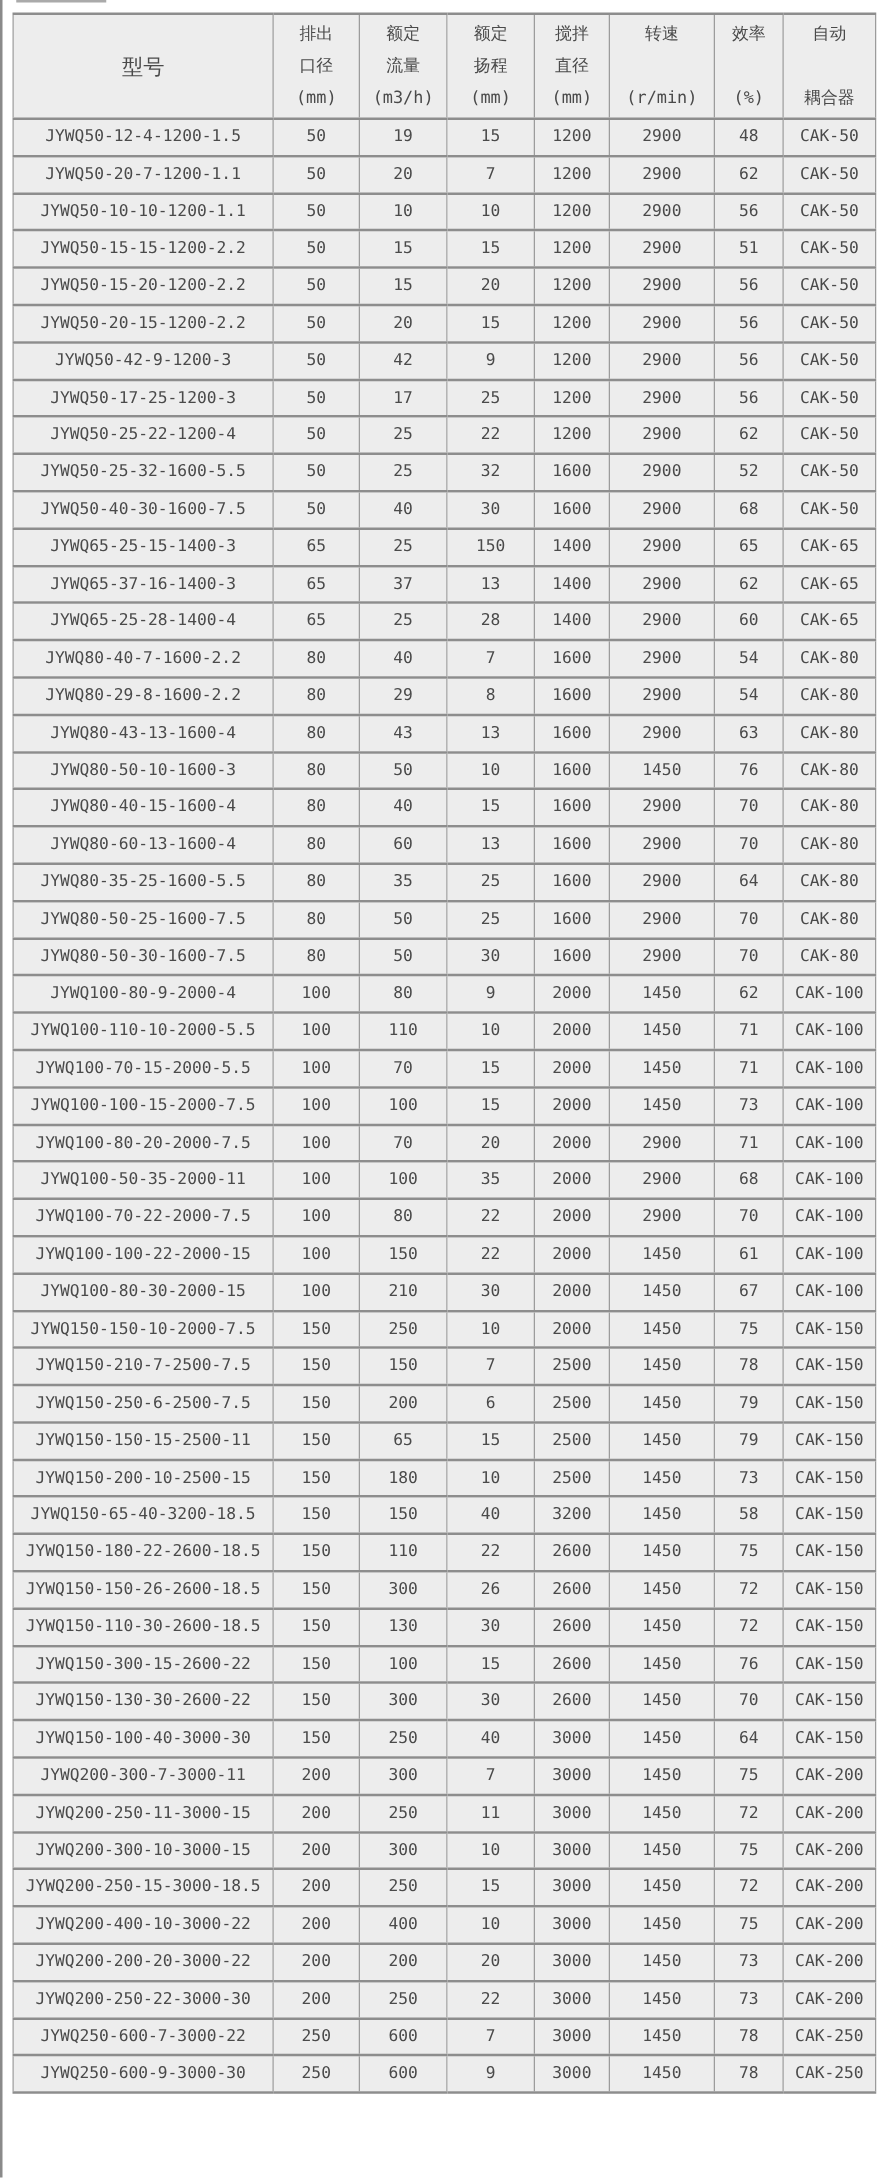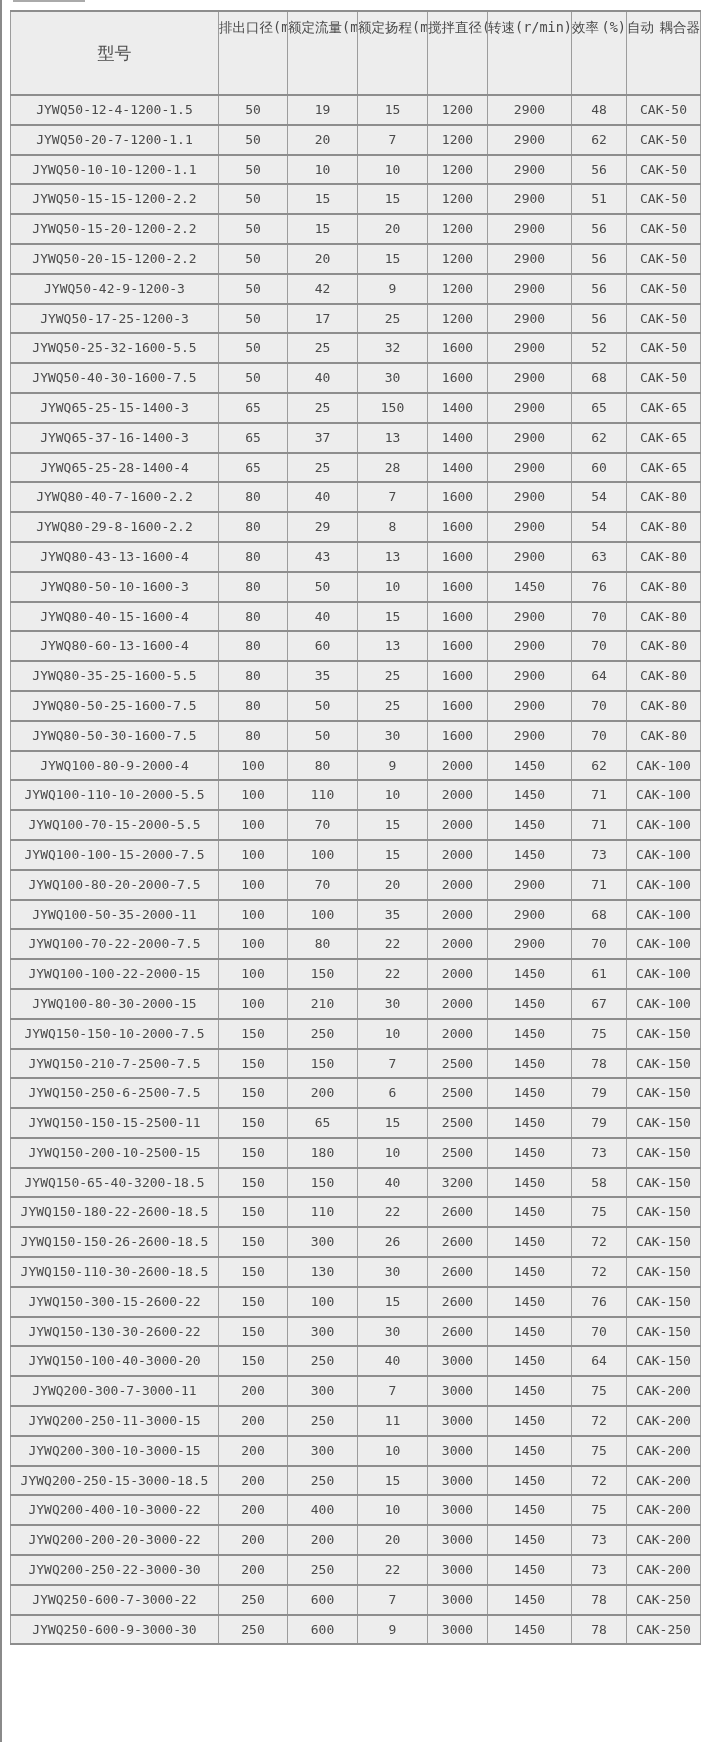--- a/index.html
+++ b/index.html
@@ -14,21 +14,21 @@
     border-collapse:collapse;table-layout:fixed;
   }
   th,td{
     border:1px solid #9c9c9c;border-bottom:2px solid #8d8d8d;border-top:2px solid #8d8d8d;
     background:#ededed;text-align:center;vertical-align:middle;
     color:#4a4a4a;font-size:13px;padding:0;font-weight:normal;
     white-space:nowrap;overflow:hidden;
   }
   thead th{height:82px;}
   tbody td{height:27.8px;line-height:27.8px;}
-  .hcell{display:flex;justify-content:space-between;
+  .hcell{display:flex;flex-direction:column;justify-content:space-between;
          height:70px;padding:6px 0;}
   .hline{height:19px;line-height:19px;font-size:13.5px;}
   .hcell-center{display:flex;align-items:center;justify-content:center;height:82px;font-size:17px;}
   col.c-model{width:208px;}
   col.c-outlet{width:69px;}
   col.c-flow{width:70px;}
   col.c-head{width:70px;}
   col.c-stir{width:60px;}
   col.c-speed{width:84px;}
   col.c-eff{width:55px;}
@@ -182,20 +182,30 @@
     <td>JYWQ50-17-25-1200-3</td>
     <td>50</td>
     <td>17</td>
     <td>25</td>
     <td>1200</td>
     <td>2900</td>
     <td>56</td>
     <td>CAK-50</td>
   </tr>
       <tr>
+    <td>JYWQ50-25-22-1200-4</td>
+    <td>50</td>
+    <td>25</td>
+    <td>22</td>
+    <td>1200</td>
+    <td>2900</td>
+    <td>62</td>
+    <td>CAK-50</td>
+  </tr>
+      <tr>
     <td>JYWQ50-25-32-1600-5.5</td>
     <td>50</td>
     <td>25</td>
     <td>32</td>
     <td>1600</td>
     <td>2900</td>
     <td>52</td>
     <td>CAK-50</td>
   </tr>
       <tr>
@@ -522,21 +532,21 @@
     <td>JYWQ150-130-30-2600-22</td>
     <td>150</td>
     <td>300</td>
     <td>30</td>
     <td>2600</td>
     <td>1450</td>
     <td>70</td>
     <td>CAK-150</td>
   </tr>
       <tr>
-    <td>JYWQ150-100-40-3000-20</td>
+    <td>JYWQ150-100-40-3000-30</td>
     <td>150</td>
     <td>250</td>
     <td>40</td>
     <td>3000</td>
     <td>1450</td>
     <td>64</td>
     <td>CAK-150</td>
   </tr>
       <tr>
     <td>JYWQ200-300-7-3000-11</td>

